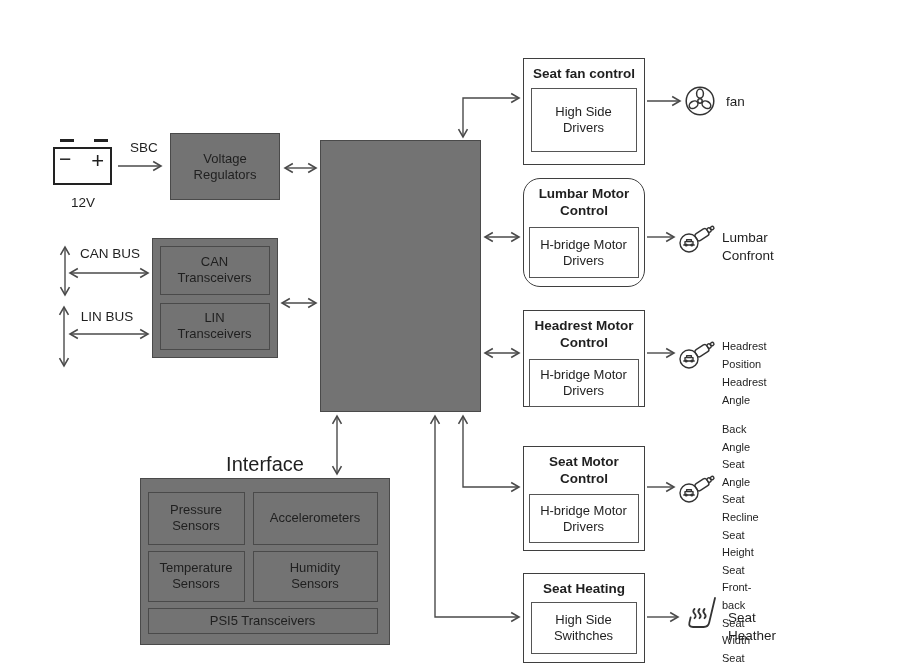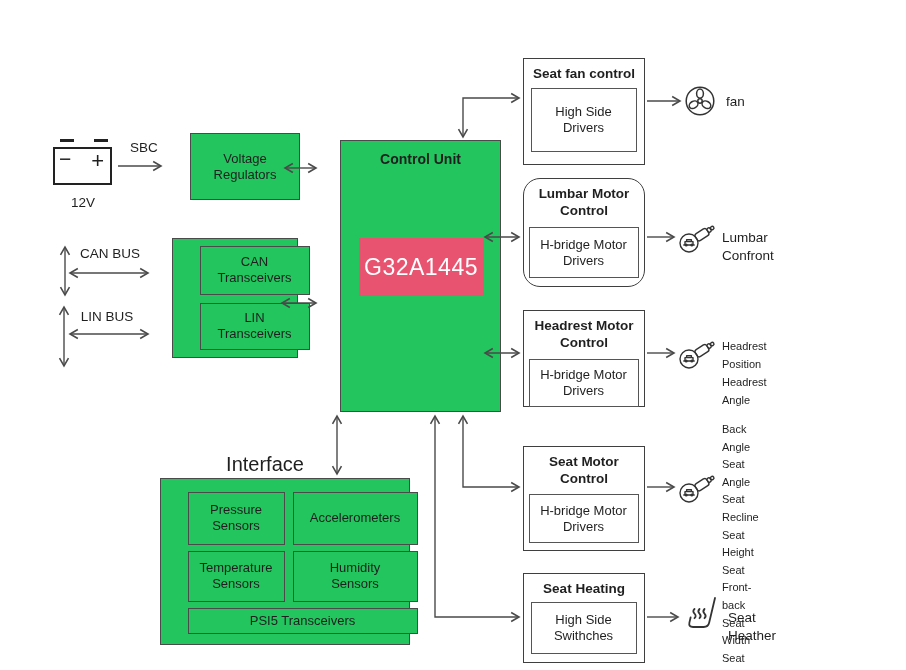--- a/index.html
+++ b/index.html
@@ -2,23 +2,23 @@
 <html><head>
 <meta charset="utf-8">
 <style>
   html,body{margin:0;padding:0;}
   body{
     width:906px;height:670px;position:relative;background:#ffffff;
     font-family:"Liberation Sans", sans-serif;color:#1f1f1f;overflow:hidden;
   }
   .abs{position:absolute;}
   .box{
-    position:absolute;background:#22c55e;border:1.5px solid #4a4a4a;
+    position:absolute;background:#737373;border:1.5px solid #4a4a4a;
     display:flex;align-items:center;justify-content:center;text-align:center;
-    font-size:13px;line-height:16px;white-space:pre-line;box-sizing:border-box;margin-left:20px;
+    font-size:13px;line-height:16px;white-space:pre-line;box-sizing:border-box;
   }
   .module{
     position:absolute;background:#ffffff;border:1.5px solid #3f3f3f;box-sizing:border-box;
   }
   .module-title{
     position:absolute;left:0;right:0;top:6px;text-align:center;font-weight:700;
     font-size:13.5px;line-height:17px;white-space:pre-line;
   }
   .driver-box{
     position:absolute;background:#ffffff;border:1.5px solid #555;box-sizing:border-box;
@@ -56,22 +56,20 @@
   <div class="lbl" style="left:74px;top:308px;width:66px;text-align:center;">LIN BUS</div>
 
   <div class="box" style="left:152px;top:238px;width:126px;height:120px;">
     <div class="box" style="left:6.5px;top:6.5px;width:110px;height:49px;">CAN
 Transceivers</div>
     <div class="box" style="left:6.5px;top:63.5px;width:110px;height:47px;">LIN
 Transceivers</div>
   </div>
 
   <div class="box" style="left:320px;top:140px;width:161px;height:272px;align-items:flex-start;">
-    <div class="abs" style="left:0;right:0;top:10px;text-align:center;font-weight:700;font-size:14px;">Control Unit</div>
-    <div class="chip" style="left: 17.5px; top: 96.5px; width: 125px; height: 58px; background: rgb(232, 84, 112);">G32A1445</div>
   </div>
 
   <div class="lbl" style="left:140px;top:455px;width:250px;text-align:center;font-size:20px;">Interface</div>
   <div class="box" style="left:140px;top:478px;width:250px;height:167px;">
     <div class="box" style="left:6.5px;top:12.5px;width:97px;height:53px;">Pressure
 Sensors</div>
     <div class="box" style="left:111.5px;top:12.5px;width:125px;height:53px;">Accelerometers</div>
     <div class="box" style="left:6.5px;top:71.5px;width:97px;height:51px;">Temperature
 Sensors</div>
     <div class="box" style="left:111.5px;top:71.5px;width:125px;height:51px;">Humidity

